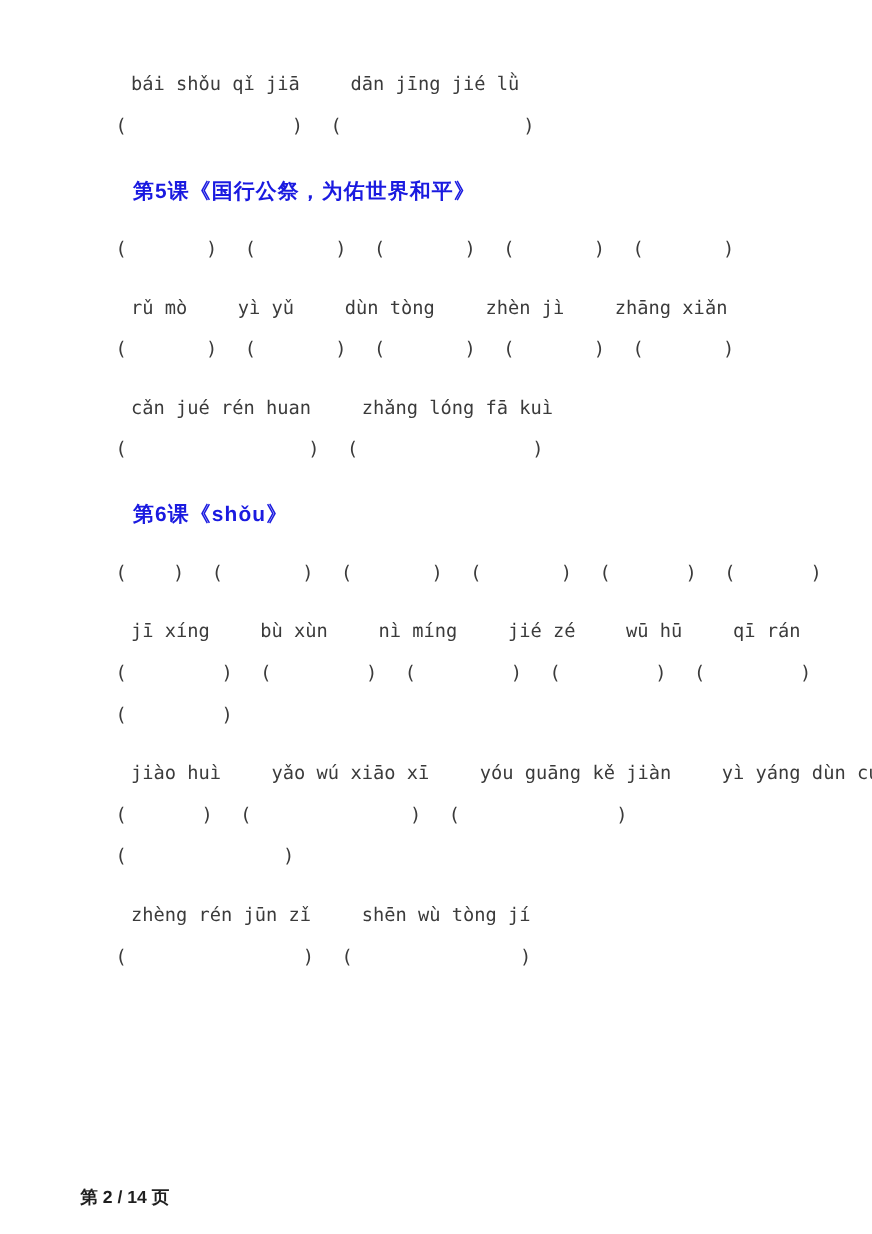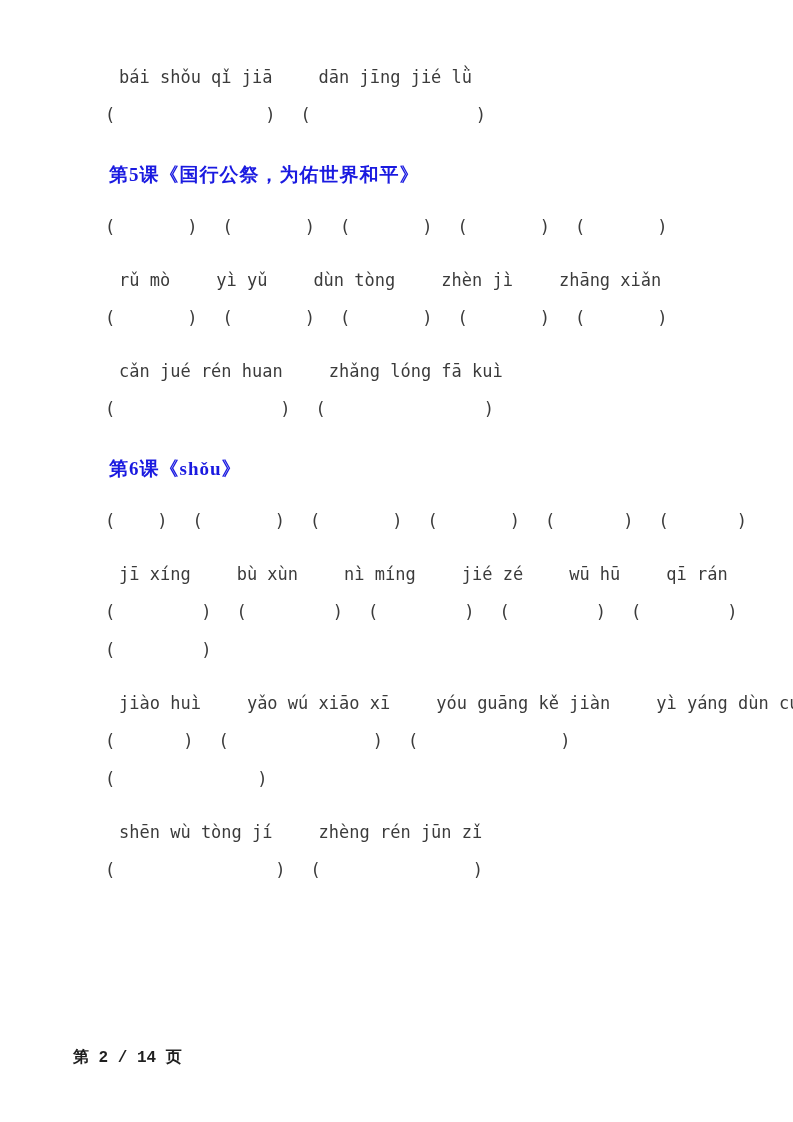--- a/index.html
+++ b/index.html
@@ -12,26 +12,26 @@
     position:relative;
     width:793px;height:1122px;
     box-sizing:border-box;
     background:var(--page-bg);
     padding:58px 45px 0 105px;
     overflow:hidden;
     font-family:"DejaVu Sans Mono", monospace;
     color:var(--body-text);
   }
   .lesson-heading{
-    font-family:Liberation Serif, serif;
+    font-family:Liberation Sans, sans-serif;
     font-weight:bold;
     font-size:19px;
     line-height:26px;
     color:var(--heading-blue);
-    margin:28px 0 20px 4px;
+    margin:28px 0 20px 16px;
     letter-spacing:1px;
     white-space:nowrap;
   }
   .word-row{margin:0 0 15px 0;}
   .pinyin-line{
     display:flex;
     flex-wrap:nowrap;
     gap:46px;
     padding-left:14px;
     line-height:38px;
@@ -45,26 +45,26 @@
     column-gap:25px;
     row-gap:0;
     line-height:38px;
     font-size:17px;
   }
   .answer-blank{display:inline-flex;align-items:baseline;}
   .blank-space{display:inline-block;height:1px;}
   .page-footer{
     position:absolute;
     left:73px;
-    bottom:52px;
+    bottom:20px;
     font-size:16px;
     font-weight:bold;
     line-height:24px;
     color:#1f1f1f;
-    font-family:Liberation Mono, monospace;
+    font-family:Liberation Sans, sans-serif;
     white-space:pre;
   }
 </style>
 </head>
 <body>
 
 <div class="page">
   <div id="worksheet-body">
       <div class="word-row">
         <div class="pinyin-line"><span class="pinyin-word">bái shǒu qǐ jiā</span><span class="pinyin-word">dān jīng jié lǜ</span></div>
@@ -245,21 +245,21 @@
             <span>)</span>
           </span>
           <span class="answer-blank">
             <span>(</span>
             <span class="blank-space" style="width: 142px;"></span>
             <span>)</span>
           </span>
         </div>
       </div>
       <div class="word-row">
-        <div class="pinyin-line"><span class="pinyin-word">shēn wù tòng jí</span><span class="pinyin-word">zhèng rén jūn zǐ</span></div>
+        <div class="pinyin-line"><span class="pinyin-word">zhèng rén jūn zǐ</span><span class="pinyin-word">shēn wù tòng jí</span></div>
         <div class="blank-line">
           <span class="answer-blank">
             <span>(</span>
             <span class="blank-space" style="width: 160px;"></span>
             <span>)</span>
           </span>
           <span class="answer-blank">
             <span>(</span>
             <span class="blank-space" style="width: 152px;"></span>
             <span>)</span>

